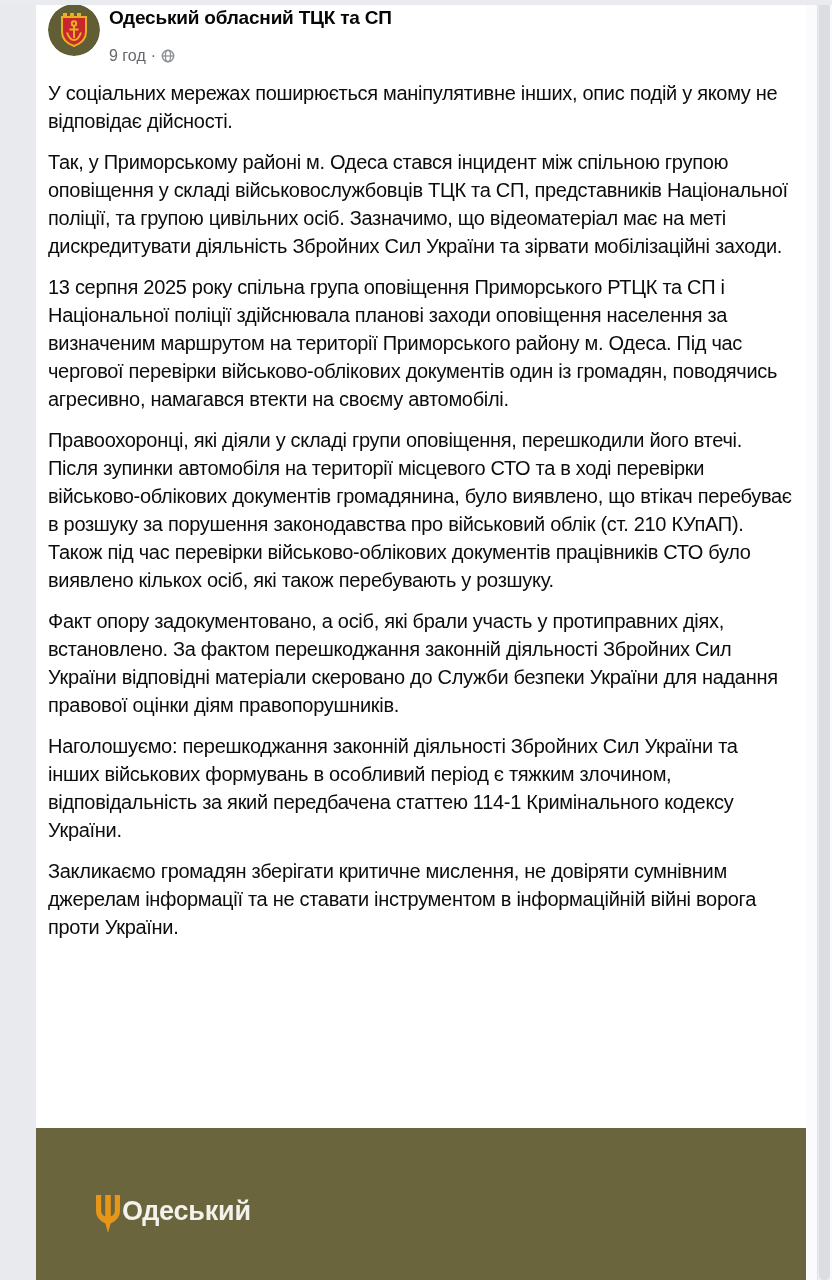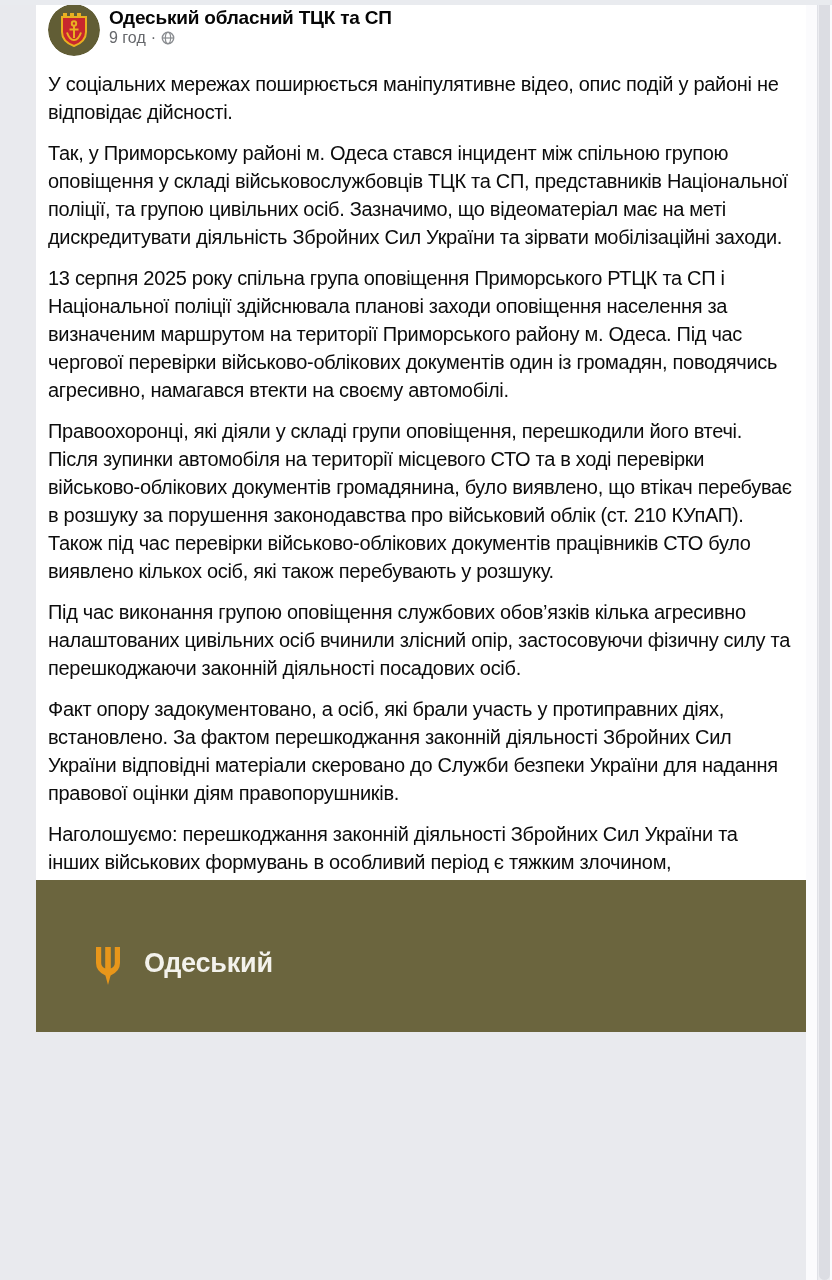--- a/index.html
+++ b/index.html
@@ -17,21 +17,21 @@
   .top-strip {
     position: absolute; top: 0; left: 0; right: 0;
     height: 5px; background: #e9ebef; z-index: 3;
   }
   .gutter-left { width: 36px; background: #e9eaee; flex: none; }
   .card {
     width: 770px; flex: none;
     background: #ffffff;
     display: flex; flex-direction: column;
     padding-top: 4px;
-    height: 1032px;
+    height: 1280px;
     overflow: hidden;
   }
   .right-rail {
     flex: 1; background: #fbfbfd;
     position: relative;
   }
   .scrollbar-track {
     position: absolute; top: 0; bottom: 0; right: 2px;
     width: 13px; background: #ecedf1;
     border-left: 1px solid #e0e1e7;
@@ -53,21 +53,21 @@
     cursor: pointer;
   }
   .header-meta { margin-left: 9px; padding-top: 3px; }
   .page-name {
     font-size: 19px; font-weight: bold; color: #050505;
     letter-spacing: -0.2px;
     cursor: pointer;
   }
   .sub-line {
     display: flex; align-items: center;
-    margin-top: 0;
+    margin-top: 18px;
     font-size: 16px; color: #65676b;
   }
   .sub-line .dot { margin: 0 5px; }
   .globe { width: 14px; height: 14px; display: inline-block; }
 
   
   .post-body {
     flex: 1;
     padding: 8px 12px 0 12px;
     overflow: hidden;
@@ -86,21 +86,20 @@
     height: 152px;
     background: #6b653e;
     display: flex;
     align-items: center;
     padding-left: 58px;
     cursor: pointer;
   }
   .banner-inner { display: flex; align-items: flex-start; margin-top: 18px; }
   .trident { width: 28px; height: 40px; flex: none; margin-top: 2px; }
   .banner-text {
-    margin-left: 22px;
     color: #f3f2ec;
     font-weight: bold;
     font-size: 27px;
     line-height: 38px;
     letter-spacing: -0.2px;
   }
 </style>
 </head>
 <body>
 
@@ -134,27 +133,27 @@
           <svg class="globe" viewBox="0 0 16 16" xmlns="http://www.w3.org/2000/svg">
             <circle cx="8" cy="8" r="6.5" fill="none" stroke="#8a8d91" stroke-width="1.6"></circle>
             <ellipse cx="8" cy="8" rx="3" ry="6.5" fill="none" stroke="#8a8d91" stroke-width="1.4"></ellipse>
             <line x1="1.5" y1="8" x2="14.5" y2="8" stroke="#8a8d91" stroke-width="1.4"></line>
           </svg>
         </div>
       </div>
     </div>
 
     <div class="post-body">
-      <p>У соціальних мережах поширюється маніпулятивне відео, опис подій у районі не відповідає дійсності.</p>
+      <p>У соціальних мережах поширюється маніпулятивне інших, опис подій у якому не відповідає дійсності.</p>
       <p>Так, у Приморському районі м. Одеса стався інцидент між спільною групою оповіщення у складі військовослужбовців ТЦК та СП, представників Національної поліції, та групою цивільних осіб. Зазначимо, що відеоматеріал має на меті дискредитувати діяльність Збройних Сил України та зірвати мобілізаційні заходи.</p>
       <p>13 серпня 2025 року спільна група оповіщення Приморського РТЦК та СП і Національної поліції здійснювала планові заходи оповіщення населення за визначеним маршрутом на території Приморського району м. Одеса. Під час чергової перевірки військово-облікових документів один із громадян, поводячись агресивно, намагався втекти на своєму автомобілі.</p>
       <p>Правоохоронці, які діяли у складі групи оповіщення, перешкодили його втечі. Після зупинки автомобіля на території місцевого СТО та в ході перевірки військово-облікових документів громадянина, було виявлено, що втікач перебуває в розшуку за порушення законодавства про військовий облік (ст. 210 КУпАП). Також під час перевірки військово-облікових документів працівників СТО було виявлено кількох осіб, які також перебувають у розшуку.</p>
-      <p>Під час виконання групою оповіщення службових обов’язків кілька агресивно налаштованих цивільних осіб вчинили злісний опір, застосовуючи фізичну силу та перешкоджаючи законній діяльності посадових осіб.</p>
       <p>Факт опору задокументовано, а осіб, які брали участь у протиправних діях, встановлено. За фактом перешкоджання законній діяльності Збройних Сил України відповідні матеріали скеровано до Служби безпеки України для надання правової оцінки діям правопорушників.</p>
-      <p>Наголошуємо: перешкоджання законній діяльності Збройних Сил України та інших військових формувань в особливий період є тяжким злочином, відповідальність за який передбачена статтею 138-1 Кримінального кодексу України.</p>
+      <p>Наголошуємо: перешкоджання законній діяльності Збройних Сил України та інших військових формувань в особливий період є тяжким злочином, відповідальність за який передбачена статтею 114-1 Кримінального кодексу України.</p>
+      <p>Закликаємо громадян зберігати критичне мислення, не довіряти сумнівним джерелам інформації та не ставати інструментом в інформаційній війні ворога проти України.</p>
     </div>
 
     <div class="banner">
       <div class="banner-inner">
         <svg class="trident" viewBox="0 0 28 38" xmlns="http://www.w3.org/2000/svg">
           <path fill="#e8961a" d="M2 0 h5.2 v16 q0 3.6 4 5.6 V0 h5.6 v21.6 q4 -2 4 -5.6 V0 H26 v16 q0 8.4 -9.4 12.4 L14 38 L11.4 28.4 Q2 24.4 2 16 Z"></path>
         </svg>
         <div class="banner-text">
           <div>Одеський</div>
         </div>

